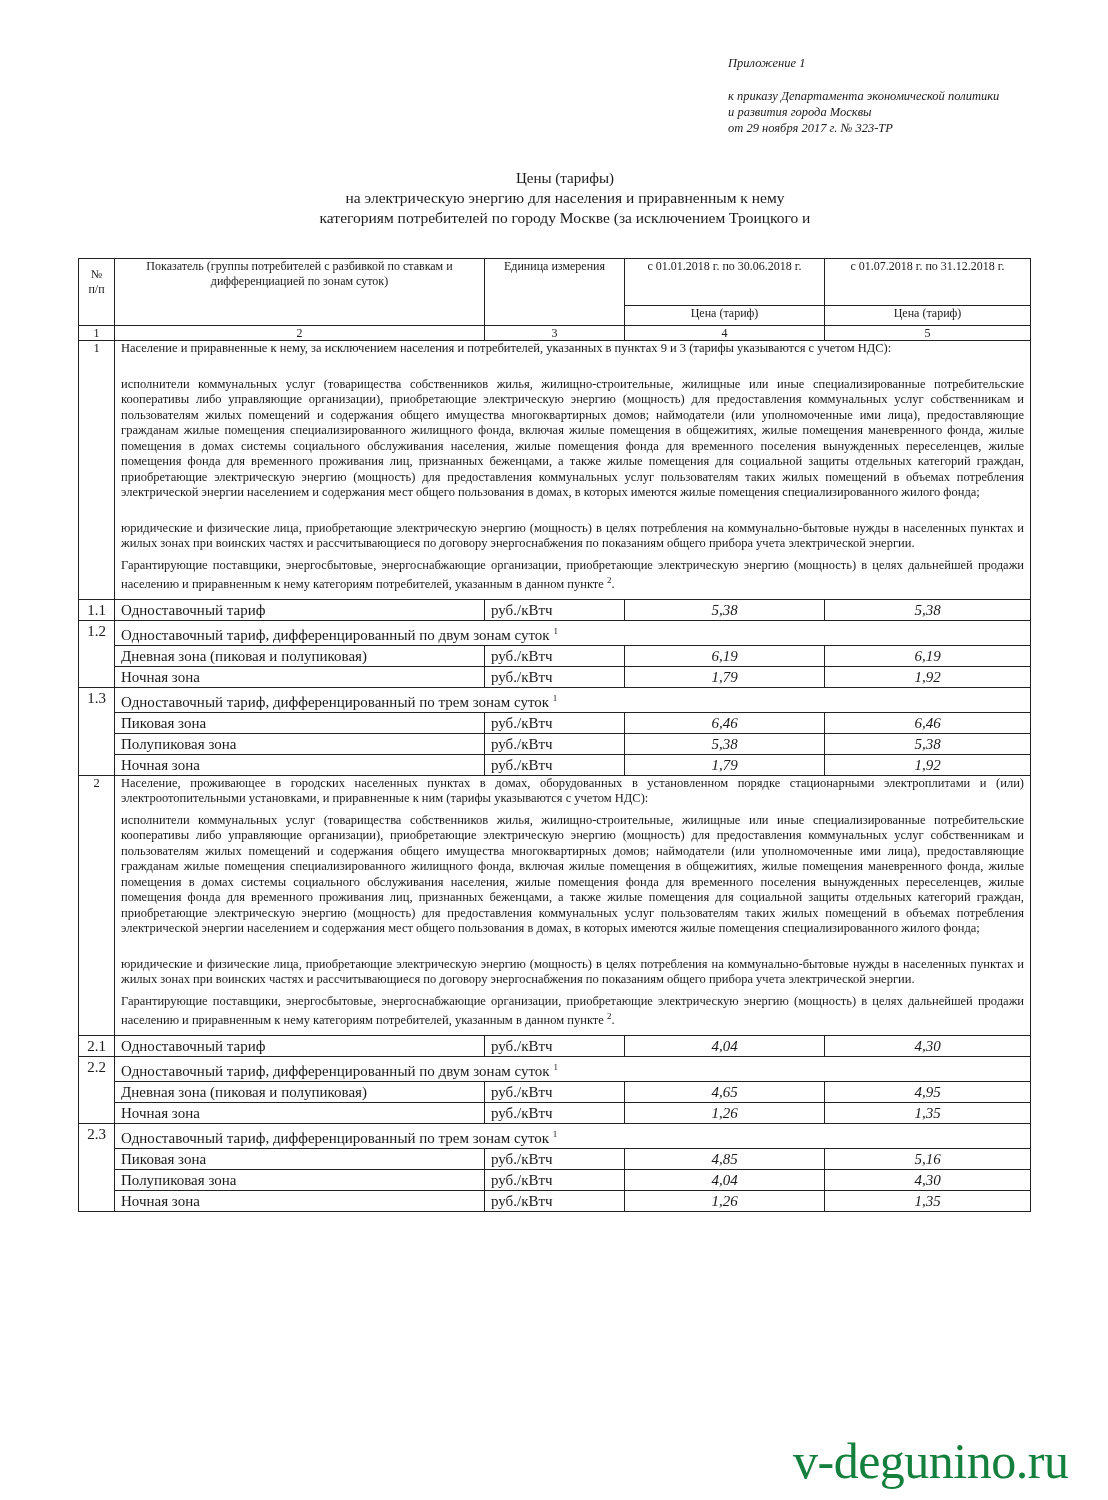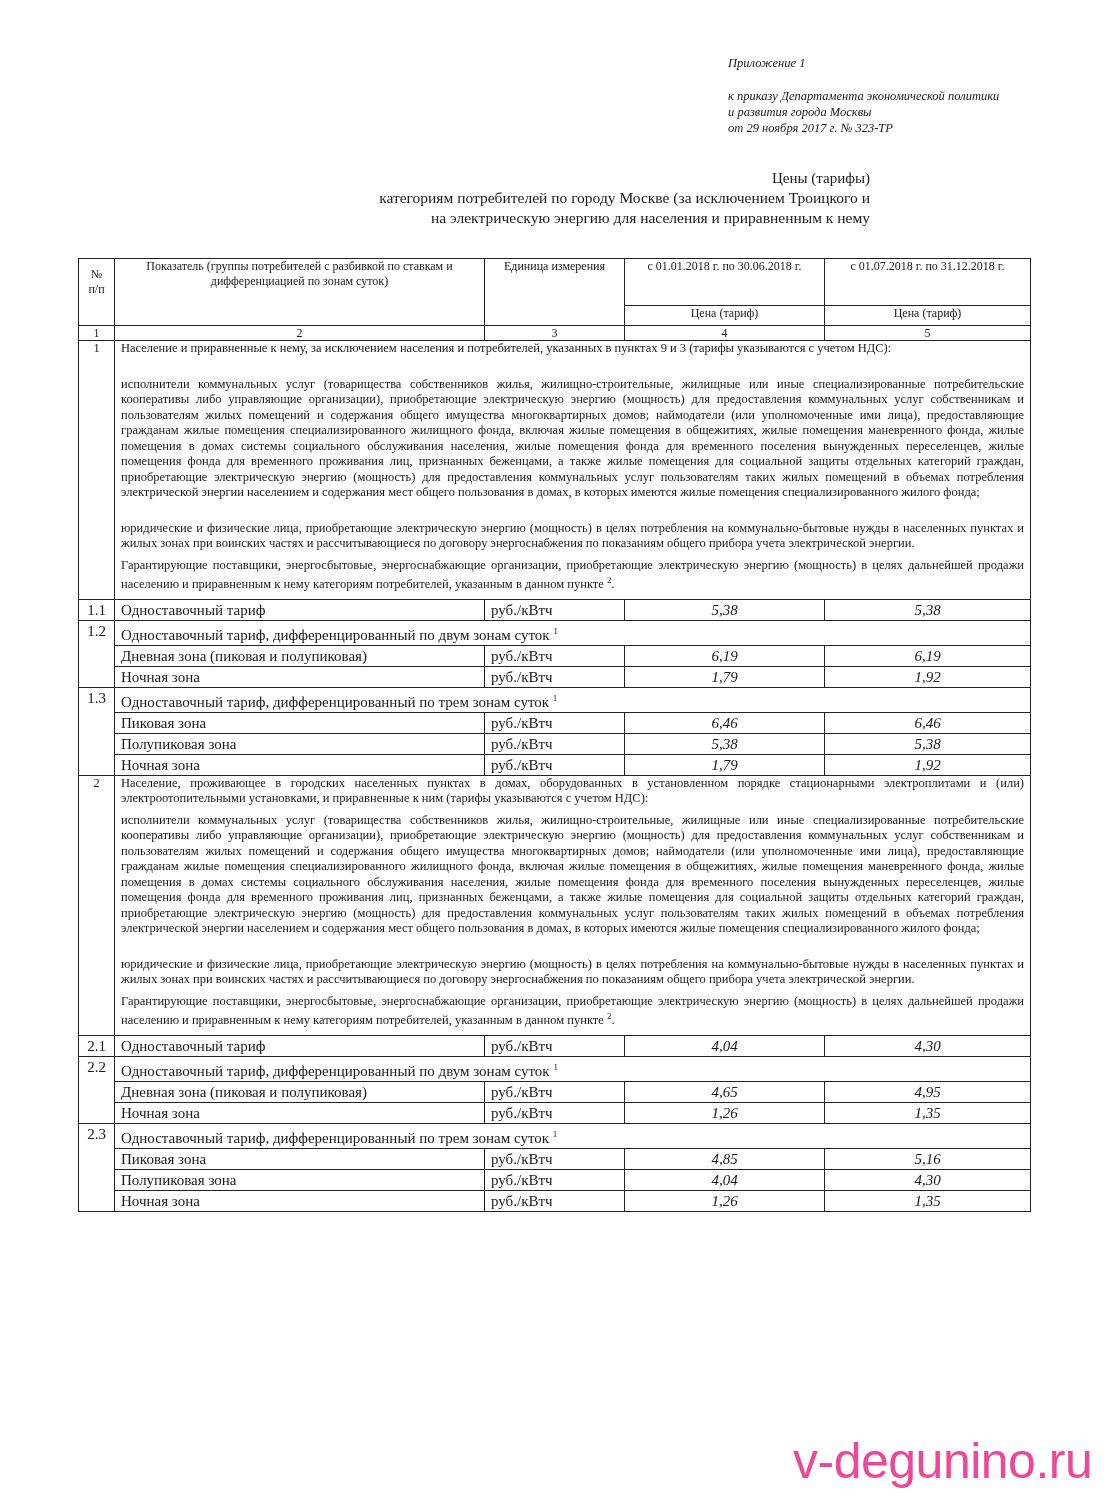--- a/index.html
+++ b/index.html
@@ -2,56 +2,56 @@
 <html><head>
 <meta charset="utf-8">
 <style>
   html, body { margin: 0; padding: 0; }
   body {
     width: 1108px; height: 1500px; background: #ffffff; position: relative; overflow: hidden;
     font-family: "Liberation Serif", "DejaVu Serif", serif; color: #1a1a1a;
   }
   .appendix { position: absolute; left: 728px; top: 55px; font-size: 12.5px; line-height: 16px; font-style: italic; }
   .appendix .l1 { margin-bottom: 17px; }
-  .title { position: absolute; left: 260px; width: 610px; top: 168px; text-align: right; font-size: 15.5px; line-height: 20px; }
+  .title { position: absolute; left: 260px; width: 610px; top: 168px; text-align: center; font-size: 15.5px; line-height: 20px; }
   .title .t0 { font-size: 15px; }
   table.tariffs {
     position: absolute; left: 78px; top: 258px; width: 952px; border-collapse: collapse;
     font-size: 15px; table-layout: fixed;
   }
   table.tariffs td { border: 1.5px solid #222; padding: 0 6px; vertical-align: top; }
   .hdr td { font-size: 12px; text-align: center; vertical-align: middle; line-height: 15px; }
   .colnum td { font-size: 12px; text-align: center; height: 14px; line-height: 14px; padding: 0; }
   .num { text-align: center; font-size: 15px; }
   .small { font-size: 12.5px; line-height: 15.5px; }
   .para { text-align: justify; margin: 0 0 6px 0; }
   .spacer { height: 14px; }
   .unit { text-align: left; }
   .val { text-align: center; font-style: italic; }
   .row td { height: 20px; line-height: 20px; }
   .sup { font-size: 9px; vertical-align: super; }
   .watermark {
-    position: absolute; left: 793px; top: 1432px; font-family: Liberation Sans, sans-serif;
-    font-size: 50px; color: #ec4899; letter-spacing: -0.5px;
+    position: absolute; left: 793px; top: 1432px; font-family: Liberation Serif, serif;
+    font-size: 50px; color: #15803d; letter-spacing: -0.5px;
   }
 </style>
 </head>
 <body>
 
 <div class="appendix">
   <div class="l1">Приложение 1</div>
   <div>к приказу Департамента экономической политики</div>
   <div>и развития города Москвы</div>
   <div>от 29 ноября 2017 г. № 323-ТР</div>
 </div>
 
 <div class="title">
   <div class="t0">Цены (тарифы)</div>
+  <div>на электрическую энергию для населения и приравненным к нему</div>
   <div>категориям потребителей по городу Москве (за исключением Троицкого и</div>
-  <div>на электрическую энергию для населения и приравненным к нему</div>
 </div>
 
 <table class="tariffs">
   <colgroup>
     <col style="width:36px">
       <col style="width:370px">
       <col style="width:140px">
       <col style="width:200px">
       <col style="width:206px">
   </colgroup>

